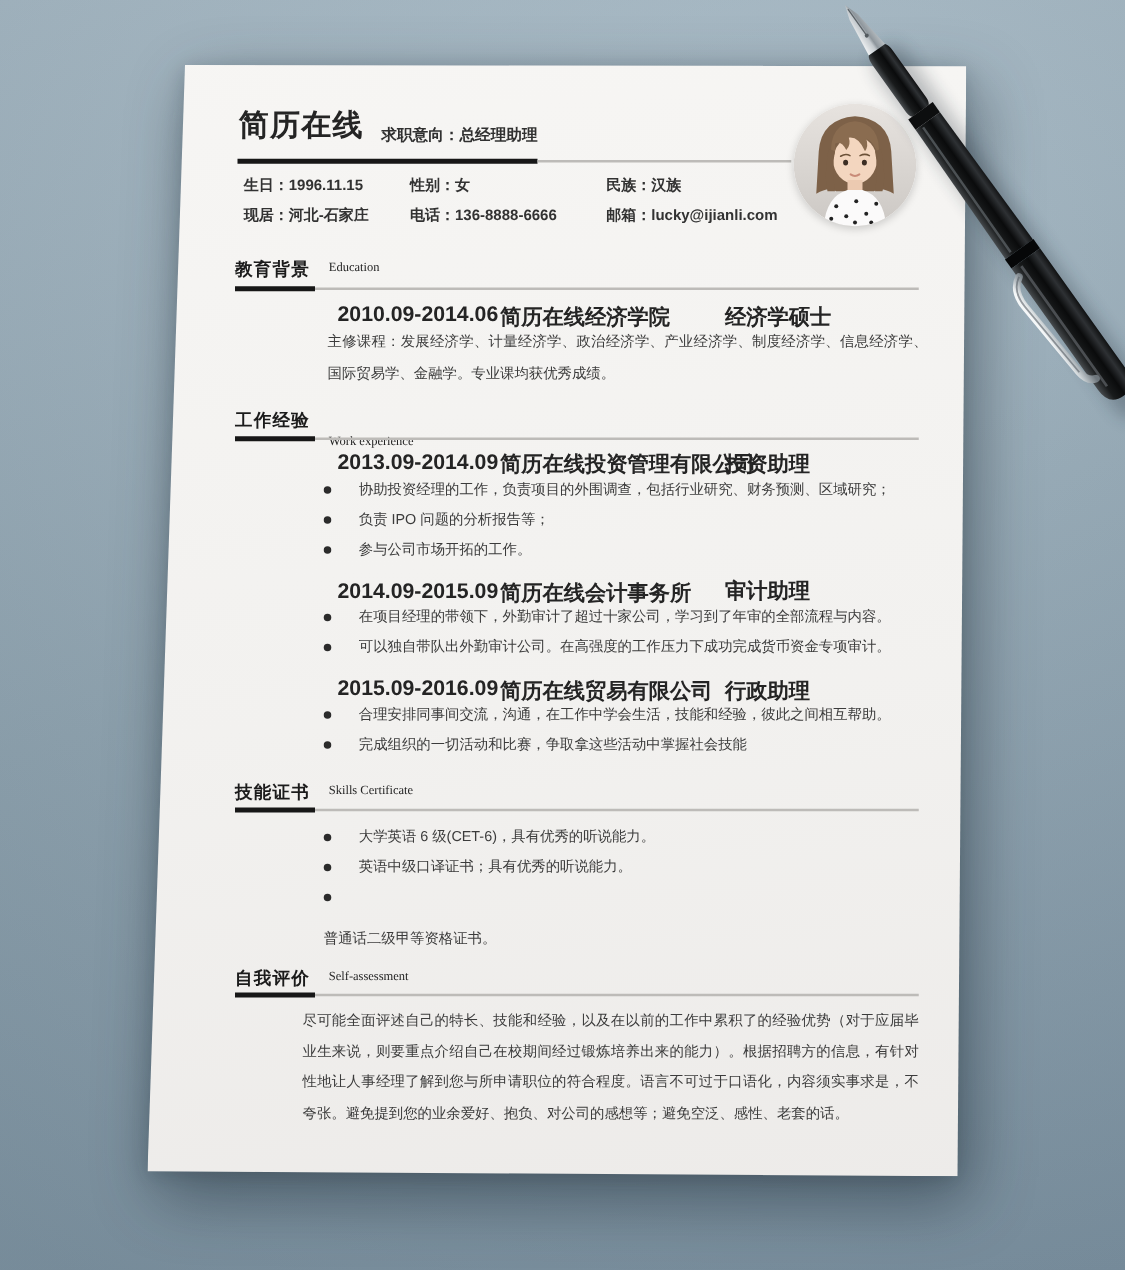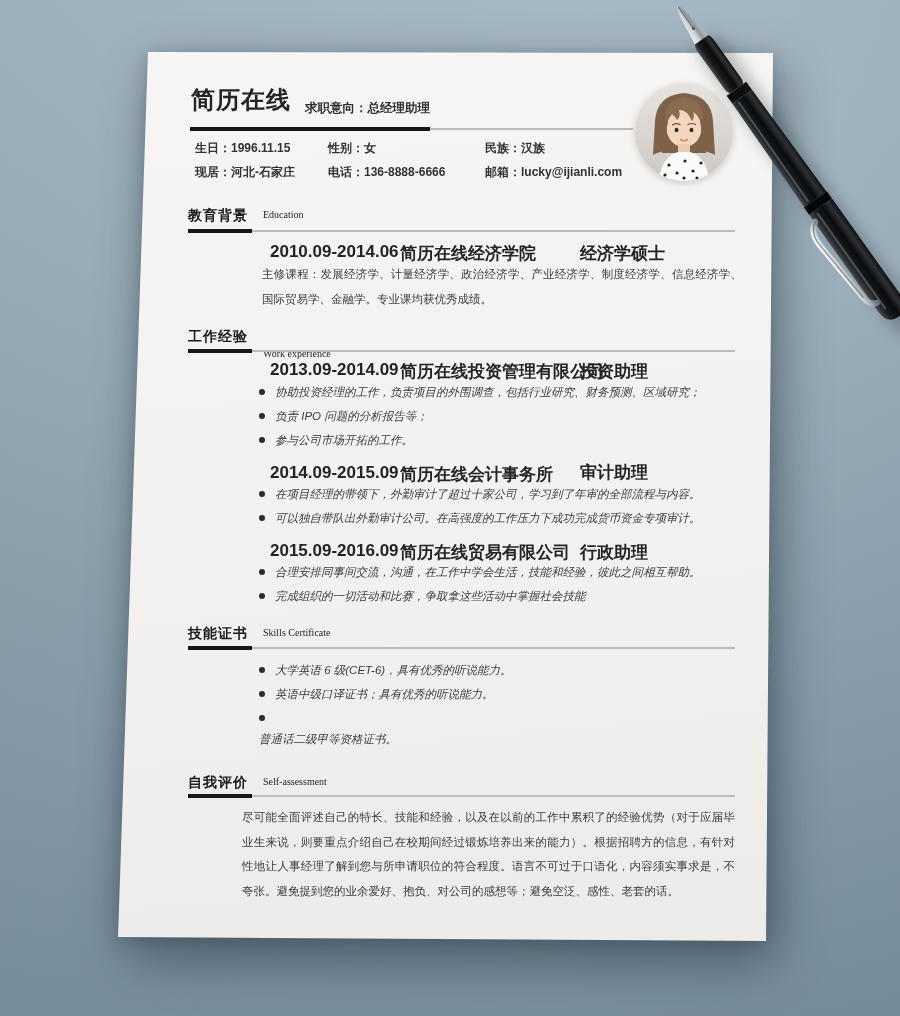--- a/index.html
+++ b/index.html
@@ -22,21 +22,21 @@
   .bar{background:#171717;height:4px;}
   .gray{background:#bdbbb8;height:2px;}
   .info{font-size:12px;font-weight:600;color:#323232;}
   .photo{left:635px;top:83px;width:98px;height:98px;border-radius:50%;overflow:hidden;box-shadow:0 2px 7px rgba(0,0,0,.18);}
   .cnt{font-size:14px;font-weight:bold;color:#1b1b1b;letter-spacing:1px;}
   .ent{font-size:10px;color:#242424;font-family:"Liberation Serif","DejaVu Serif",serif;}
   .rb{font-size:17px;font-weight:bold;color:#242424;white-space:nowrap;}
   .c1{left:270px;} .c2{left:400px;} .c3{left:580px;}
   .para{font-size:11.5px;color:#3b3b3b;line-height:25px;text-align:justify;}
   .selfpara{font-size:11.5px;color:#3b3b3b;line-height:24.5px;text-align:justify;}
-  .bullet{left:259px;width:476px;display:flex;gap:10px;font-size:11.5px;color:#3b3b3b;line-height:17px;font-style:italic;}
+  .bullet{left:259px;width:476px;display:flex;gap:22px;font-size:11.5px;color:#3b3b3b;line-height:17px;}
   .dot{width:6px;height:6px;border-radius:50%;background:#2b2b2b;margin-top:5px;flex:none;}
   .pen{position:absolute;left:0;top:0;pointer-events:none;}
 </style>
 </head>
 <body>
 
 <div class="paper-wrap">
   <div class="paper">
 
     <div class="abs name">简历在线</div>

